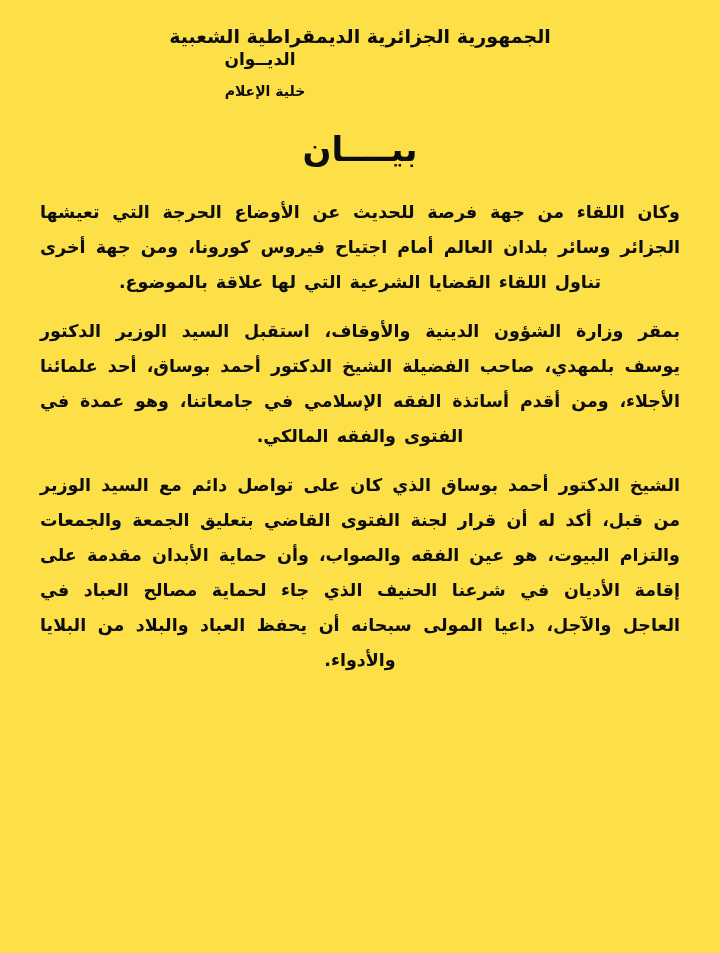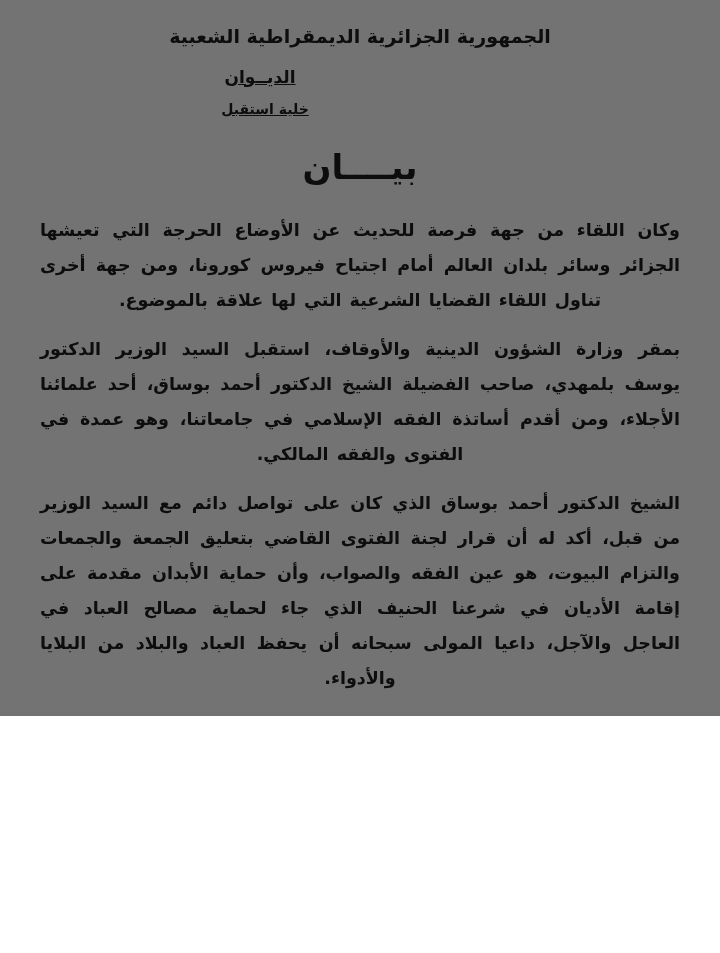--- a/index.html
+++ b/index.html
@@ -10,47 +10,45 @@
     width: 720px;
     height: 953px;
     background: #ffffff;
     font-family: "DejaVu Sans", "Liberation Sans", sans-serif;
     color: #0d0d0d;
     overflow: hidden;
   }
   .page {
     position: relative;
     width: 720px;
-    height: 716px;
+    height: 953px;
     box-sizing: border-box;
     padding: 18px 34px 10px 34px;
-    background: #737373;
+    background: #fde047;
   }
   .header {
     text-align: center;
   }
   .hdr-line1 {
     font-size: 19px;
     font-weight: bold;
     letter-spacing: 0px;
     line-height: 1.3;
     margin-top: 6px;
   }
   .hdr-line2 {
     font-size: 15px;
     font-weight: bold;
     line-height: 1.35;
     margin-top: 3px;
   }
   .office-block {
-    margin-top: 18px;
     text-align: center;
     padding-left: 0;
     padding-right: 0;
-    text-decoration: underline;
   }
   .office-line {
     font-size: 17px;
     font-weight: bold;
     letter-spacing: 2px;
     margin-right: 200px;
   }
   .office-sub {
     font-size: 14px;
     font-weight: bold;
@@ -89,21 +87,21 @@
 <body>
 
 <div class="page">
 
   <div class="header">
     <div class="hdr-line1">الجمهورية الجزائرية الديمقراطية الشعبية</div>
   </div>
 
   <div class="office-block">
     <div class="office-line">الديــوان</div>
-    <div class="office-sub">خلية استقبل</div>
+    <div class="office-sub">خلية الإعلام</div>
   </div>
 
   <div class="doc-title">بيــــان</div>
 
   <div class="body-text">
     <p class="para indent">وكان اللقاء من جهة فرصة للحديث عن الأوضاع الحرجة التي تعيشها الجزائر وسائر بلدان العالم أمام اجتياح فيروس كورونا، ومن جهة أخرى تناول اللقاء القضايا الشرعية التي لها علاقة بالموضوع.</p>
     <p class="para indent">بمقر وزارة الشؤون الدينية والأوقاف، استقبل السيد الوزير الدكتور يوسف بلمهدي، صاحب الفضيلة الشيخ الدكتور أحمد بوساق، أحد علمائنا الأجلاء، ومن أقدم أساتذة الفقه الإسلامي في جامعاتنا، وهو عمدة في الفتوى والفقه المالكي.</p>
     <p class="para indent">الشيخ الدكتور أحمد بوساق الذي كان على تواصل دائم مع السيد الوزير من قبل، أكد له أن قرار لجنة الفتوى القاضي بتعليق الجمعة والجمعات والتزام البيوت، هو عين الفقه والصواب، وأن حماية الأبدان مقدمة على إقامة الأديان في شرعنا الحنيف الذي جاء لحماية مصالح العباد في العاجل والآجل، داعيا المولى سبحانه أن يحفظ العباد والبلاد من البلايا والأدواء.</p>
   </div>
 

